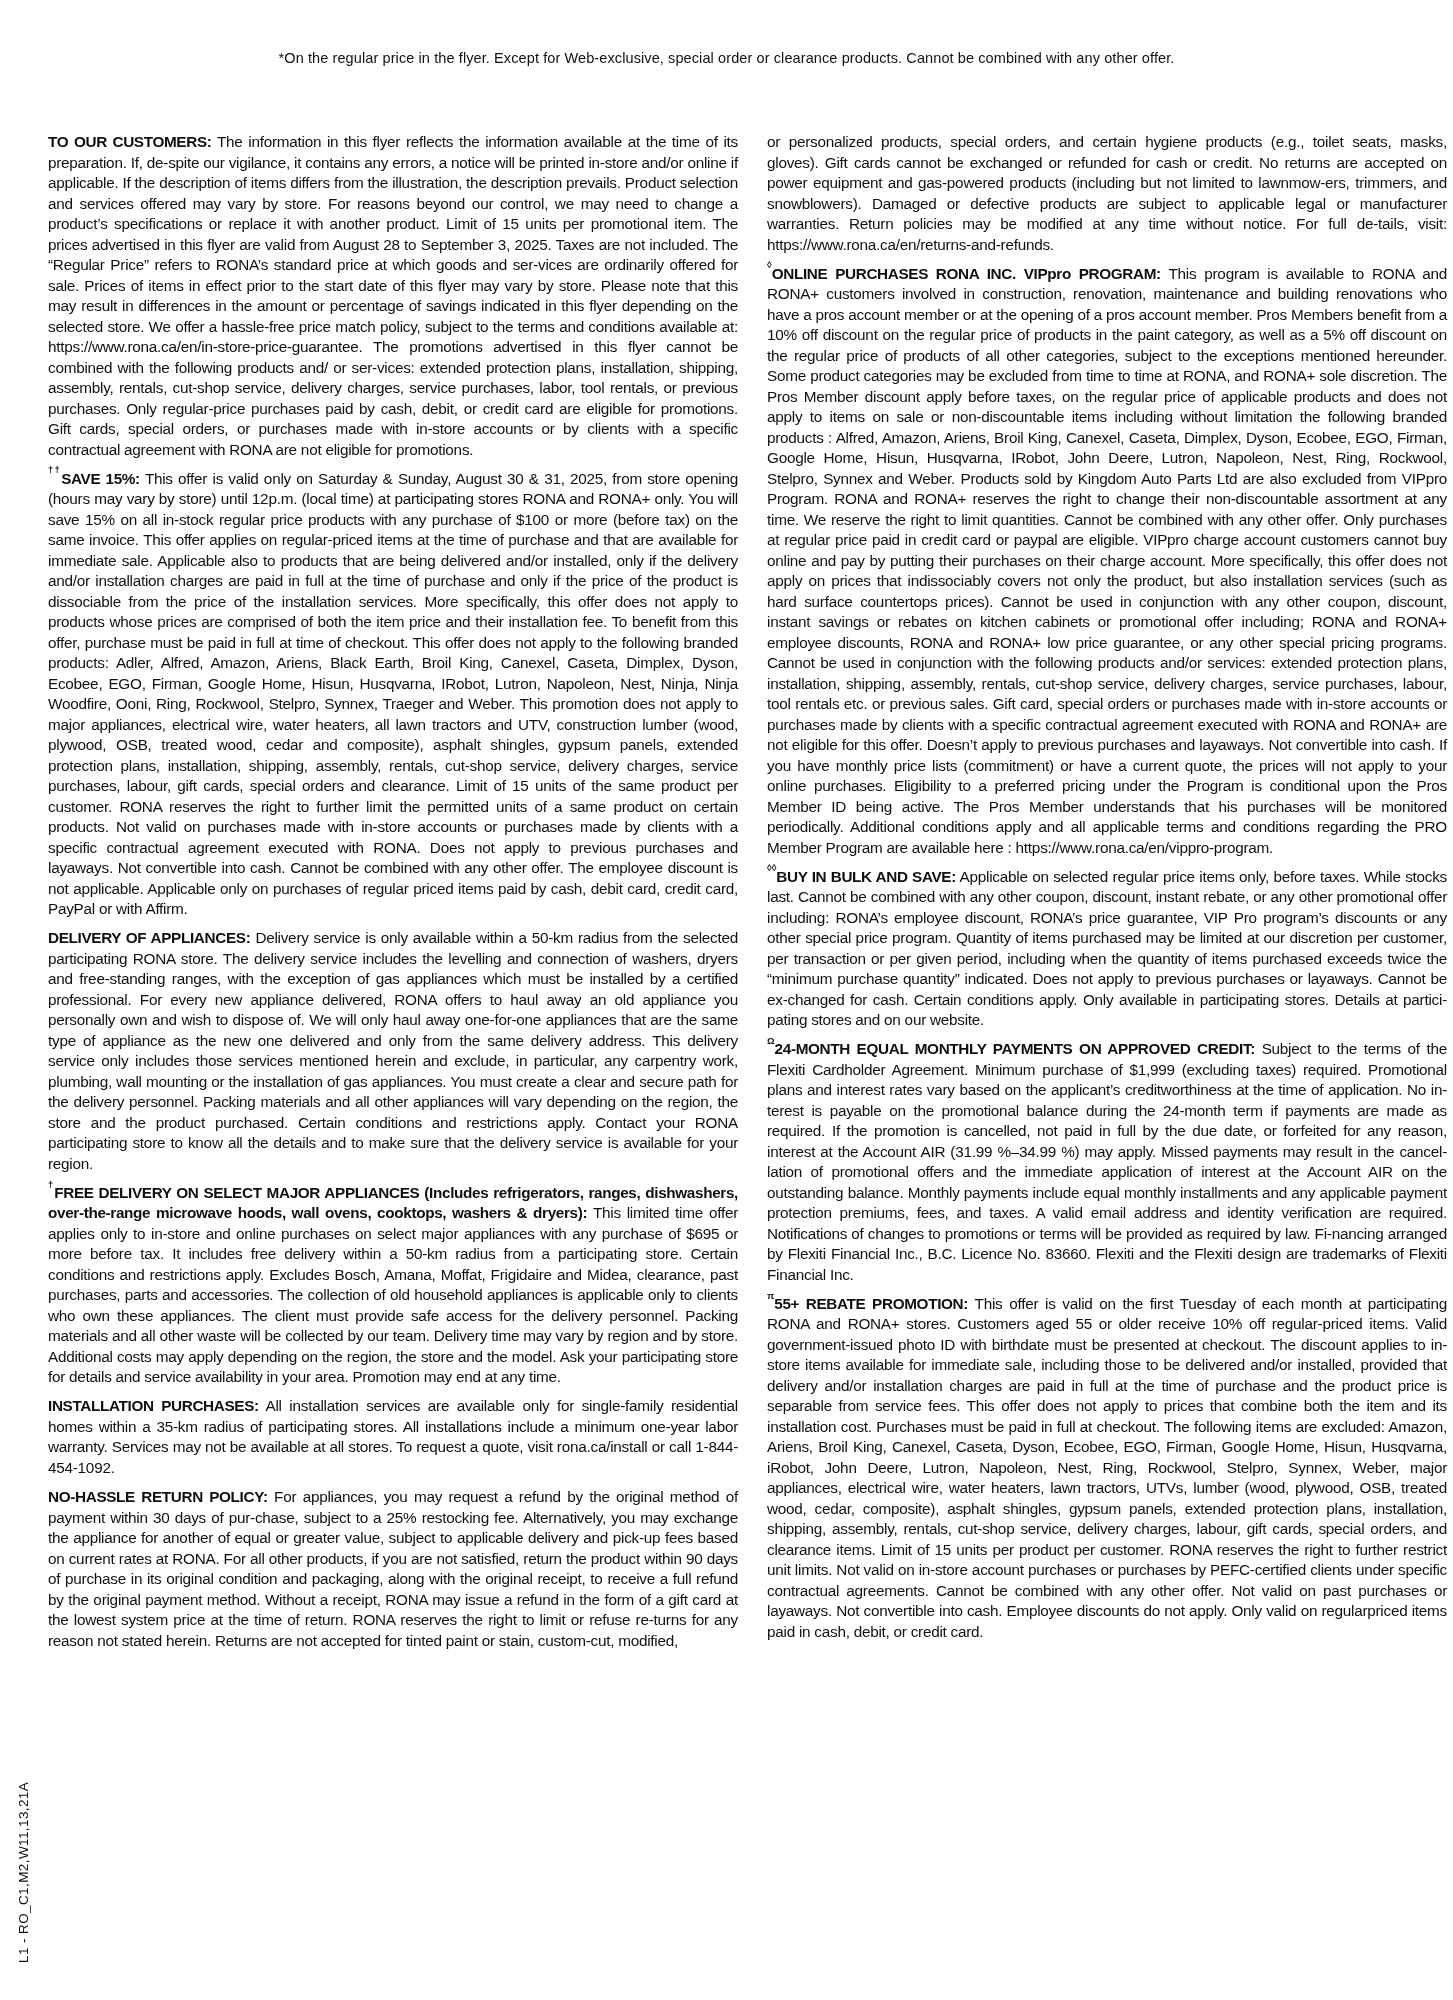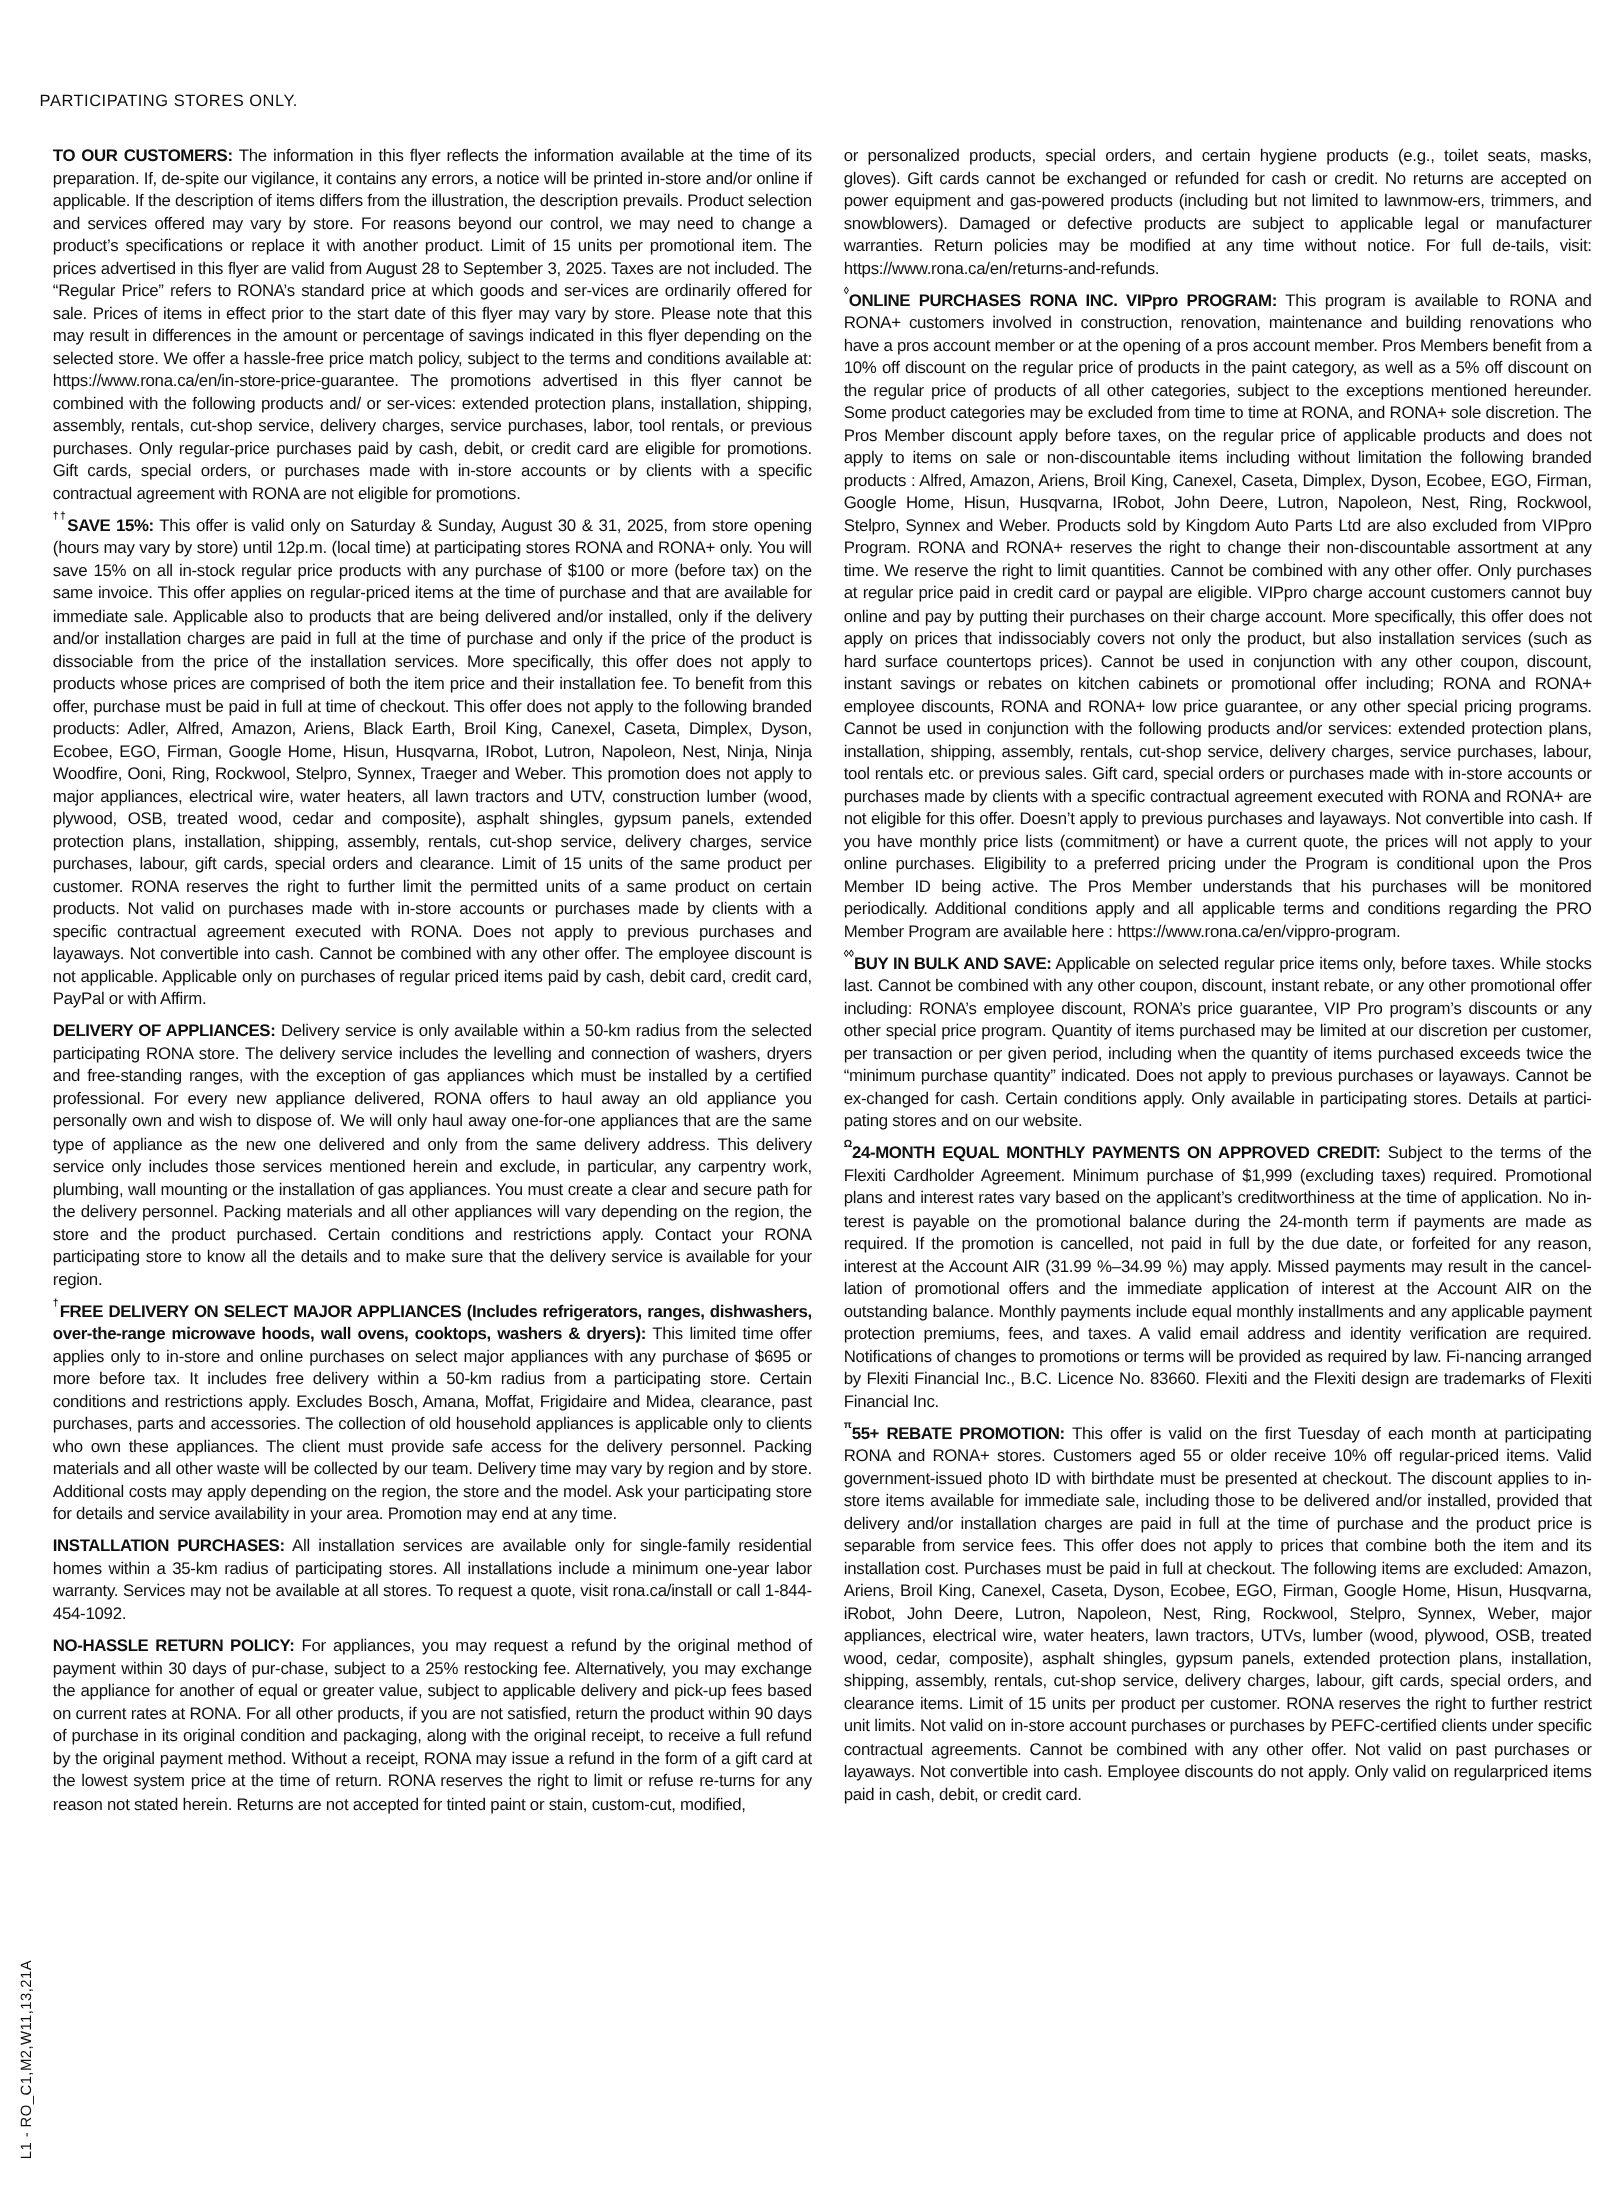--- a/index.html
+++ b/index.html
@@ -45,21 +45,21 @@
     transform:rotate(-90deg);transform-origin:0 0;
     font-size:13.5px;letter-spacing:0.4px;white-space:nowrap;
     color:#101010;
   }
 </style>
 </head>
 <body>
 
 <div class="page">
 
-  <div class="store-line-1">PARTICIPATING STORES ONLY.</div>
+  <div class="top-note">*On the regular price in the flyer. Except for Web-exclusive, special order or clearance products. Cannot be combined with any other offer.</div>
 
   <div class="columns">
 
     <div class="col col-left">
       <p class="para"><sup class="pfx"></sup><b>TO OUR CUSTOMERS:</b> <span>The information in this flyer reflects the information available at the time of its preparation. If, de-spite our vigilance, it contains any errors, a notice will be printed in-store and/or online if applicable. If the description of items differs from the illustration, the description prevails. Product selection and services offered may vary by store. For reasons beyond our control, we may need to change a product’s specifications or replace it with another product. Limit of 15 units per promotional item. The prices advertised in this flyer are valid from August 28 to September 3, 2025. Taxes are not included. The “Regular Price” refers to RONA’s standard price at which goods and ser-vices are ordinarily offered for sale. Prices of items in effect prior to the start date of this flyer may vary by store. Please note that this may result in differences in the amount or percentage of savings indicated in this flyer depending on the selected store. We offer a hassle-free price match policy, subject to the terms and conditions available at: https://www.rona.ca/en/in-store-price-guarantee. The promotions advertised in this flyer cannot be combined with the following products and/ or ser-vices: extended protection plans, installation, shipping, assembly, rentals, cut-shop service, delivery charges, service purchases, labor, tool rentals, or previous purchases. Only regular-price purchases paid by cash, debit, or credit card are eligible for promotions. Gift cards, special orders, or purchases made with in-store accounts or by clients with a specific contractual agreement with RONA are not eligible for promotions.</span></p>
       <p class="para"><sup class="pfx">††</sup><b>SAVE 15%:</b> <span>This offer is valid only on Saturday &amp; Sunday, August 30 &amp; 31, 2025, from store opening (hours may vary by store) until 12p.m. (local time) at participating stores RONA and RONA+ only. You will save 15% on all in-stock regular price products with any purchase of $100 or more (before tax) on the same invoice. This offer applies on regular-priced items at the time of purchase and that are available for immediate sale. Applicable also to products that are being delivered and/or installed, only if the delivery and/or installation charges are paid in full at the time of purchase and only if the price of the product is dissociable from the price of the installation services. More specifically, this offer does not apply to products whose prices are comprised of both the item price and their installation fee. To benefit from this offer, purchase must be paid in full at time of checkout. This offer does not apply to the following branded products: Adler, Alfred, Amazon, Ariens, Black Earth, Broil King, Canexel, Caseta, Dimplex, Dyson, Ecobee, EGO, Firman, Google Home, Hisun, Husqvarna, IRobot, Lutron, Napoleon, Nest, Ninja, Ninja Woodfire, Ooni, Ring, Rockwool, Stelpro, Synnex, Traeger and Weber. This promotion does not apply to major appliances, electrical wire, water heaters, all lawn tractors and UTV, construction lumber (wood, plywood, OSB, treated wood, cedar and composite), asphalt shingles, gypsum panels, extended protection plans, installation, shipping, assembly, rentals, cut-shop service, delivery charges, service purchases, labour, gift cards, special orders and clearance. Limit of 15 units of the same product per customer. RONA reserves the right to further limit the permitted units of a same product on certain products. Not valid on purchases made with in-store accounts or purchases made by clients with a specific contractual agreement executed with RONA. Does not apply to previous purchases and layaways. Not convertible into cash. Cannot be combined with any other offer. The employee discount is not applicable. Applicable only on purchases of regular priced items paid by cash, debit card, credit card, PayPal or with Affirm.</span></p>
       <p class="para"><sup class="pfx"></sup><b>DELIVERY OF APPLIANCES:</b> <span>Delivery service is only available within a 50-km radius from the selected participating RONA store. The delivery service includes the levelling and connection of washers, dryers and free-standing ranges, with the exception of gas appliances which must be installed by a certified professional. For every new appliance delivered, RONA offers to haul away an old appliance you personally own and wish to dispose of. We will only haul away one-for-one appliances that are the same type of appliance as the new one delivered and only from the same delivery address. This delivery service only includes those services mentioned herein and exclude, in particular, any carpentry work, plumbing, wall mounting or the installation of gas appliances. You must create a clear and secure path for the delivery personnel. Packing materials and all other appliances will vary depending on the region, the store and the product purchased. Certain conditions and restrictions apply. Contact your RONA participating store to know all the details and to make sure that the delivery service is available for your region.</span></p>
       <p class="para"><sup class="pfx">†</sup><b>FREE DELIVERY ON SELECT MAJOR APPLIANCES (Includes refrigerators, ranges, dishwashers, over-the-range microwave hoods, wall ovens, cooktops, washers &amp; dryers):</b> <span>This limited time offer applies only to in-store and online purchases on select major appliances with any purchase of $695 or more before tax. It includes free delivery within a 50-km radius from a participating store. Certain conditions and restrictions apply. Excludes Bosch, Amana, Moffat, Frigidaire and Midea, clearance, past purchases, parts and accessories. The collection of old household appliances is applicable only to clients who own these appliances. The client must provide safe access for the delivery personnel. Packing materials and all other waste will be collected by our team. Delivery time may vary by region and by store. Additional costs may apply depending on the region, the store and the model. Ask your participating store for details and service availability in your area. Promotion may end at any time.</span></p>
       <p class="para"><sup class="pfx"></sup><b>INSTALLATION PURCHASES:</b> <span>All installation services are available only for single-family residential homes within a 35-km radius of participating stores. All installations include a minimum one-year labor warranty. Services may not be available at all stores. To request a quote, visit rona.ca/install or call 1-844-454-1092.</span></p>
       <p class="para"><sup class="pfx"></sup><b>NO-HASSLE RETURN POLICY:</b> <span>For appliances, you may request a refund by the original method of payment within 30 days of pur-chase, subject to a 25% restocking fee. Alternatively, you may exchange the appliance for another of equal or greater value, subject to applicable delivery and pick-up fees based on current rates at RONA. For all other products, if you are not satisfied, return the product within 90 days of purchase in its original condition and packaging, along with the original receipt, to receive a full refund by the original payment method. Without a receipt, RONA may issue a refund in the form of a gift card at the lowest system price at the time of return. RONA reserves the right to limit or refuse re-turns for any reason not stated herein. Returns are not accepted for tinted paint or stain, custom-cut, modified,</span></p>

